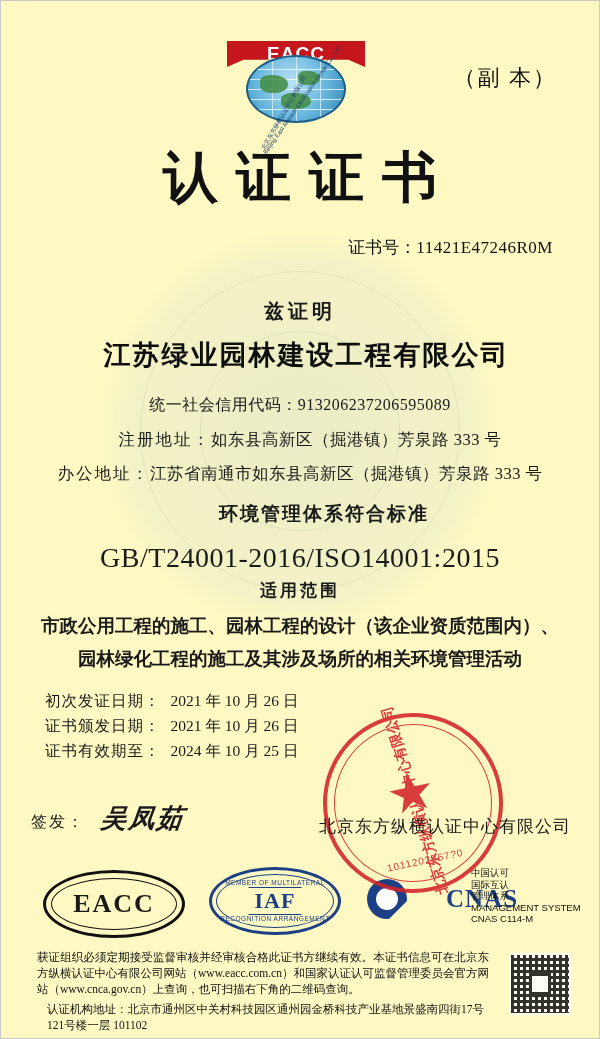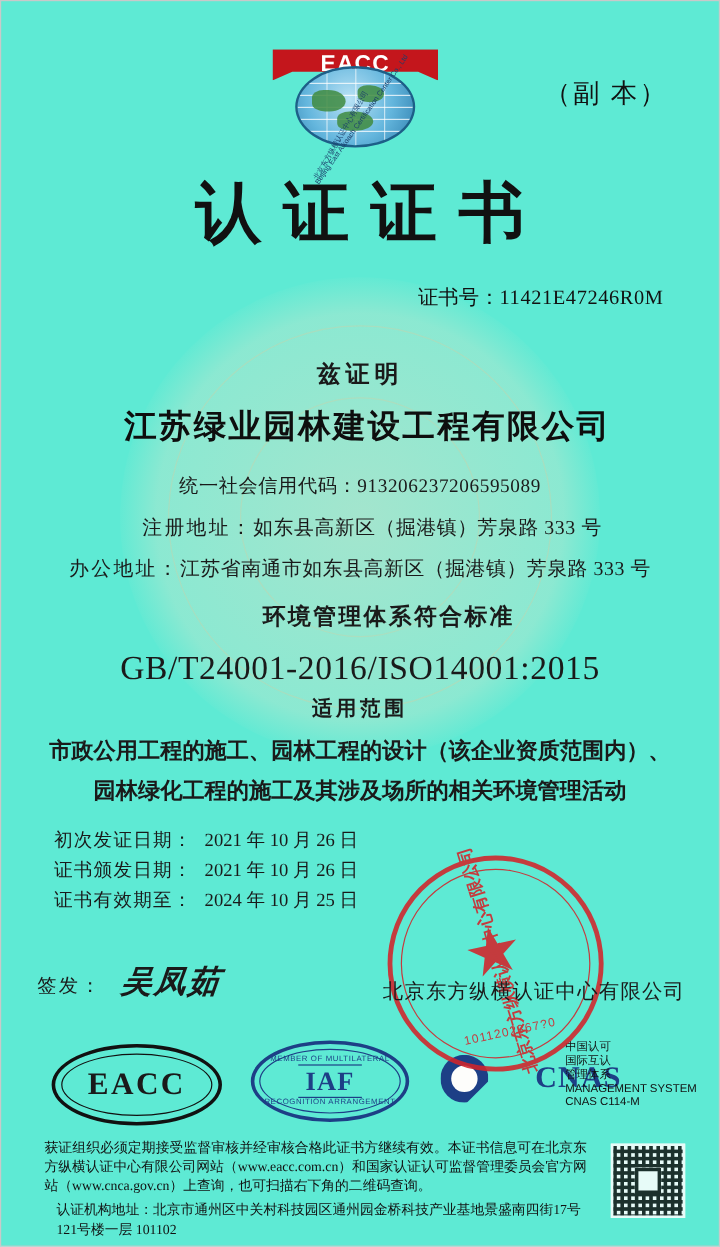--- a/index.html
+++ b/index.html
@@ -11,21 +11,21 @@
     width: 600px;
     height: 1039px;
     position: relative;
     font-family: "Liberation Serif", serif;
     color: #1a1a1a;
     overflow: hidden;
   }
   .cert {
     position: absolute;
     inset: 0;
-    background: #5eead4;
+    background: #fef9c3;
     border: 1px solid #c9c9c9;
     box-sizing: border-box;
     overflow: hidden;
     text-decoration: underline;
   }
   
   .watermark {
     position: absolute;
     left: 50%;
     top: 430px;

